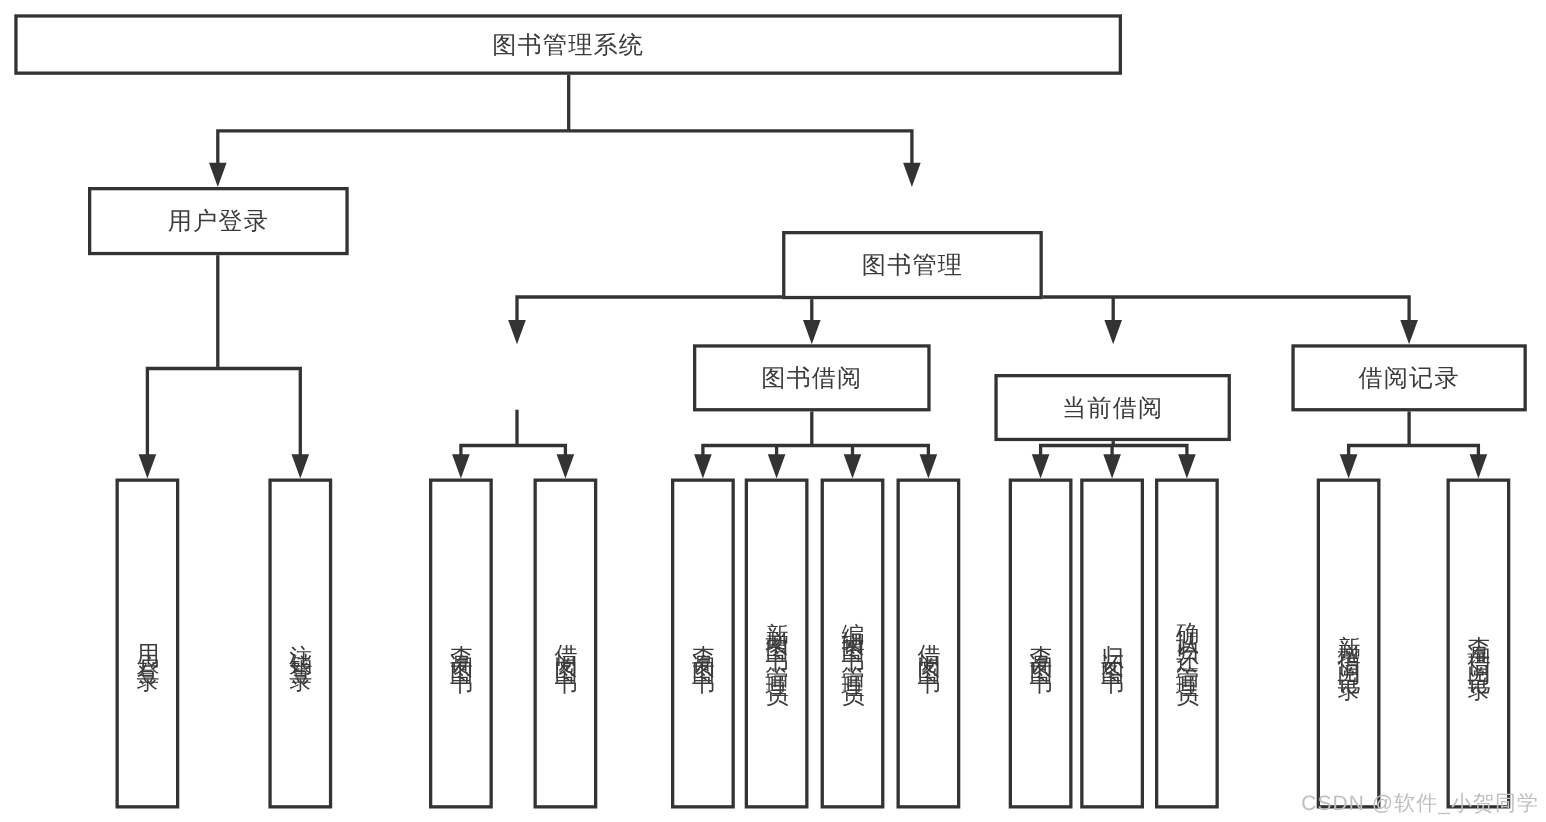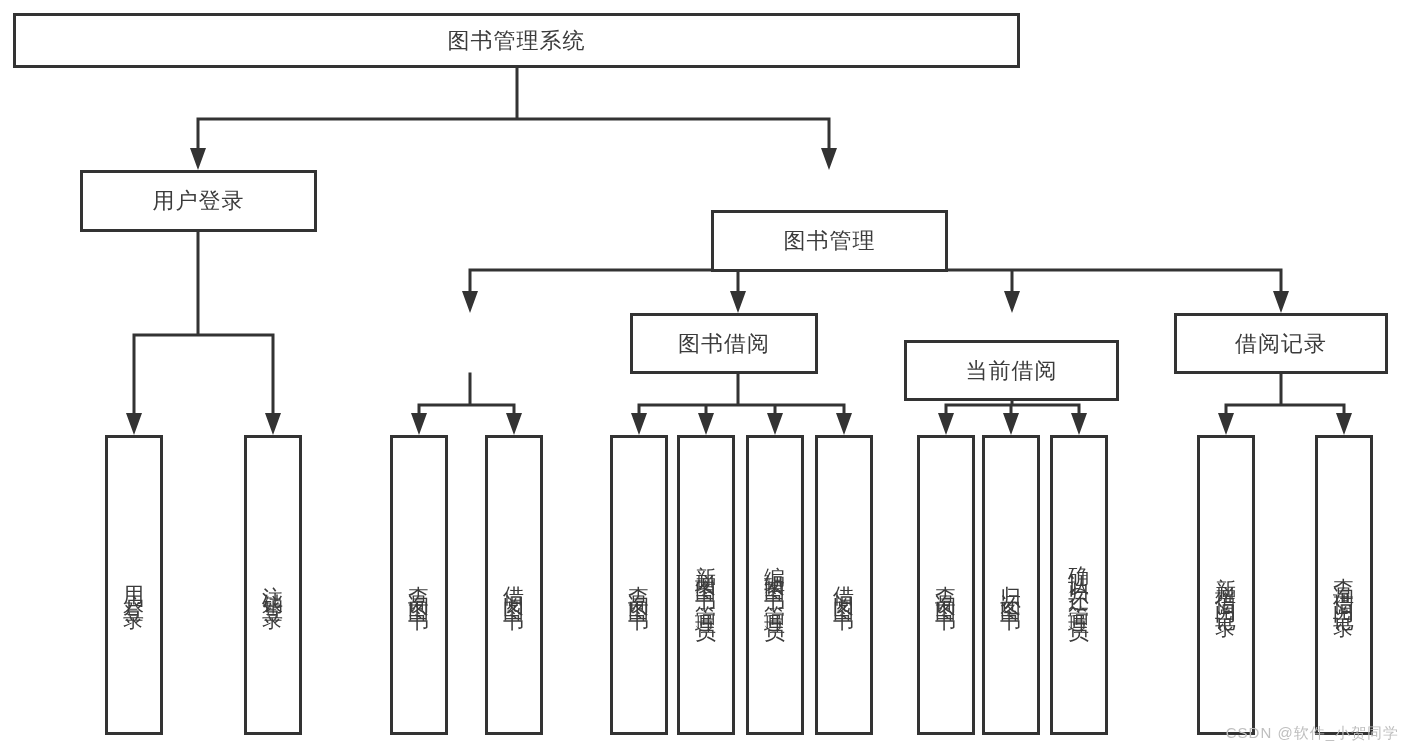--- a/index.html
+++ b/index.html
@@ -41,21 +41,21 @@
     text-orientation: mixed;
     font-size: 21px;
     line-height: 1;
     letter-spacing: 8px;
     color: #3b3b3b;
   }
   .watermark {
     position: absolute;
     right: 6px;
     bottom: 4px;
-    font-size: 15px;
+    font-size: 19px;
     letter-spacing: 1px;
     color: #bfbfbf;
     white-space: nowrap;
     z-index: 5;
   }
 </style>
 </head>
 <body>
 
 <div class="canvas">
@@ -113,21 +113,21 @@
              M1071 413 L1087 413 L1079 435 Z
              M1218 413 L1234 413 L1226 435 Z
              M1336 413 L1352 413 L1344 435 Z"></path>
   </svg>
 
   <div class="node h-node" style="left:13px; top:13px; width:1007px; height:55px;">图书管理系统</div>
 
   <div class="node h-node" style="left:80px; top:170px; width:237px; height:62px;">用户登录</div>
   <div class="node h-node" style="left:711px; top:170px; width:237px; height:62px;margin-top:40px;">图书管理</div>
 
-  <div class="node h-node" style="left:630px; top:313px; width:188px; height:61px;">图书借阅</div>
+  <div class="node h-node" style="left:630px; top:313px; width:216px; height:61px;">图书借阅</div>
   <div class="node h-node" style="left:904px; top:313px; width:215px; height:61px;margin-top:27px;">当前借阅</div>
   <div class="node h-node" style="left:1174px; top:313px; width:214px; height:61px;">借阅记录</div>
 
   <div class="node leaf" style="left:105px; top:435px; width:58px; height:300px;">
     <span>用户登录</span>
   </div>
   <div class="node leaf" style="left:244px; top:435px; width:58px; height:300px;">
     <span>注销登录</span>
   </div>
 

